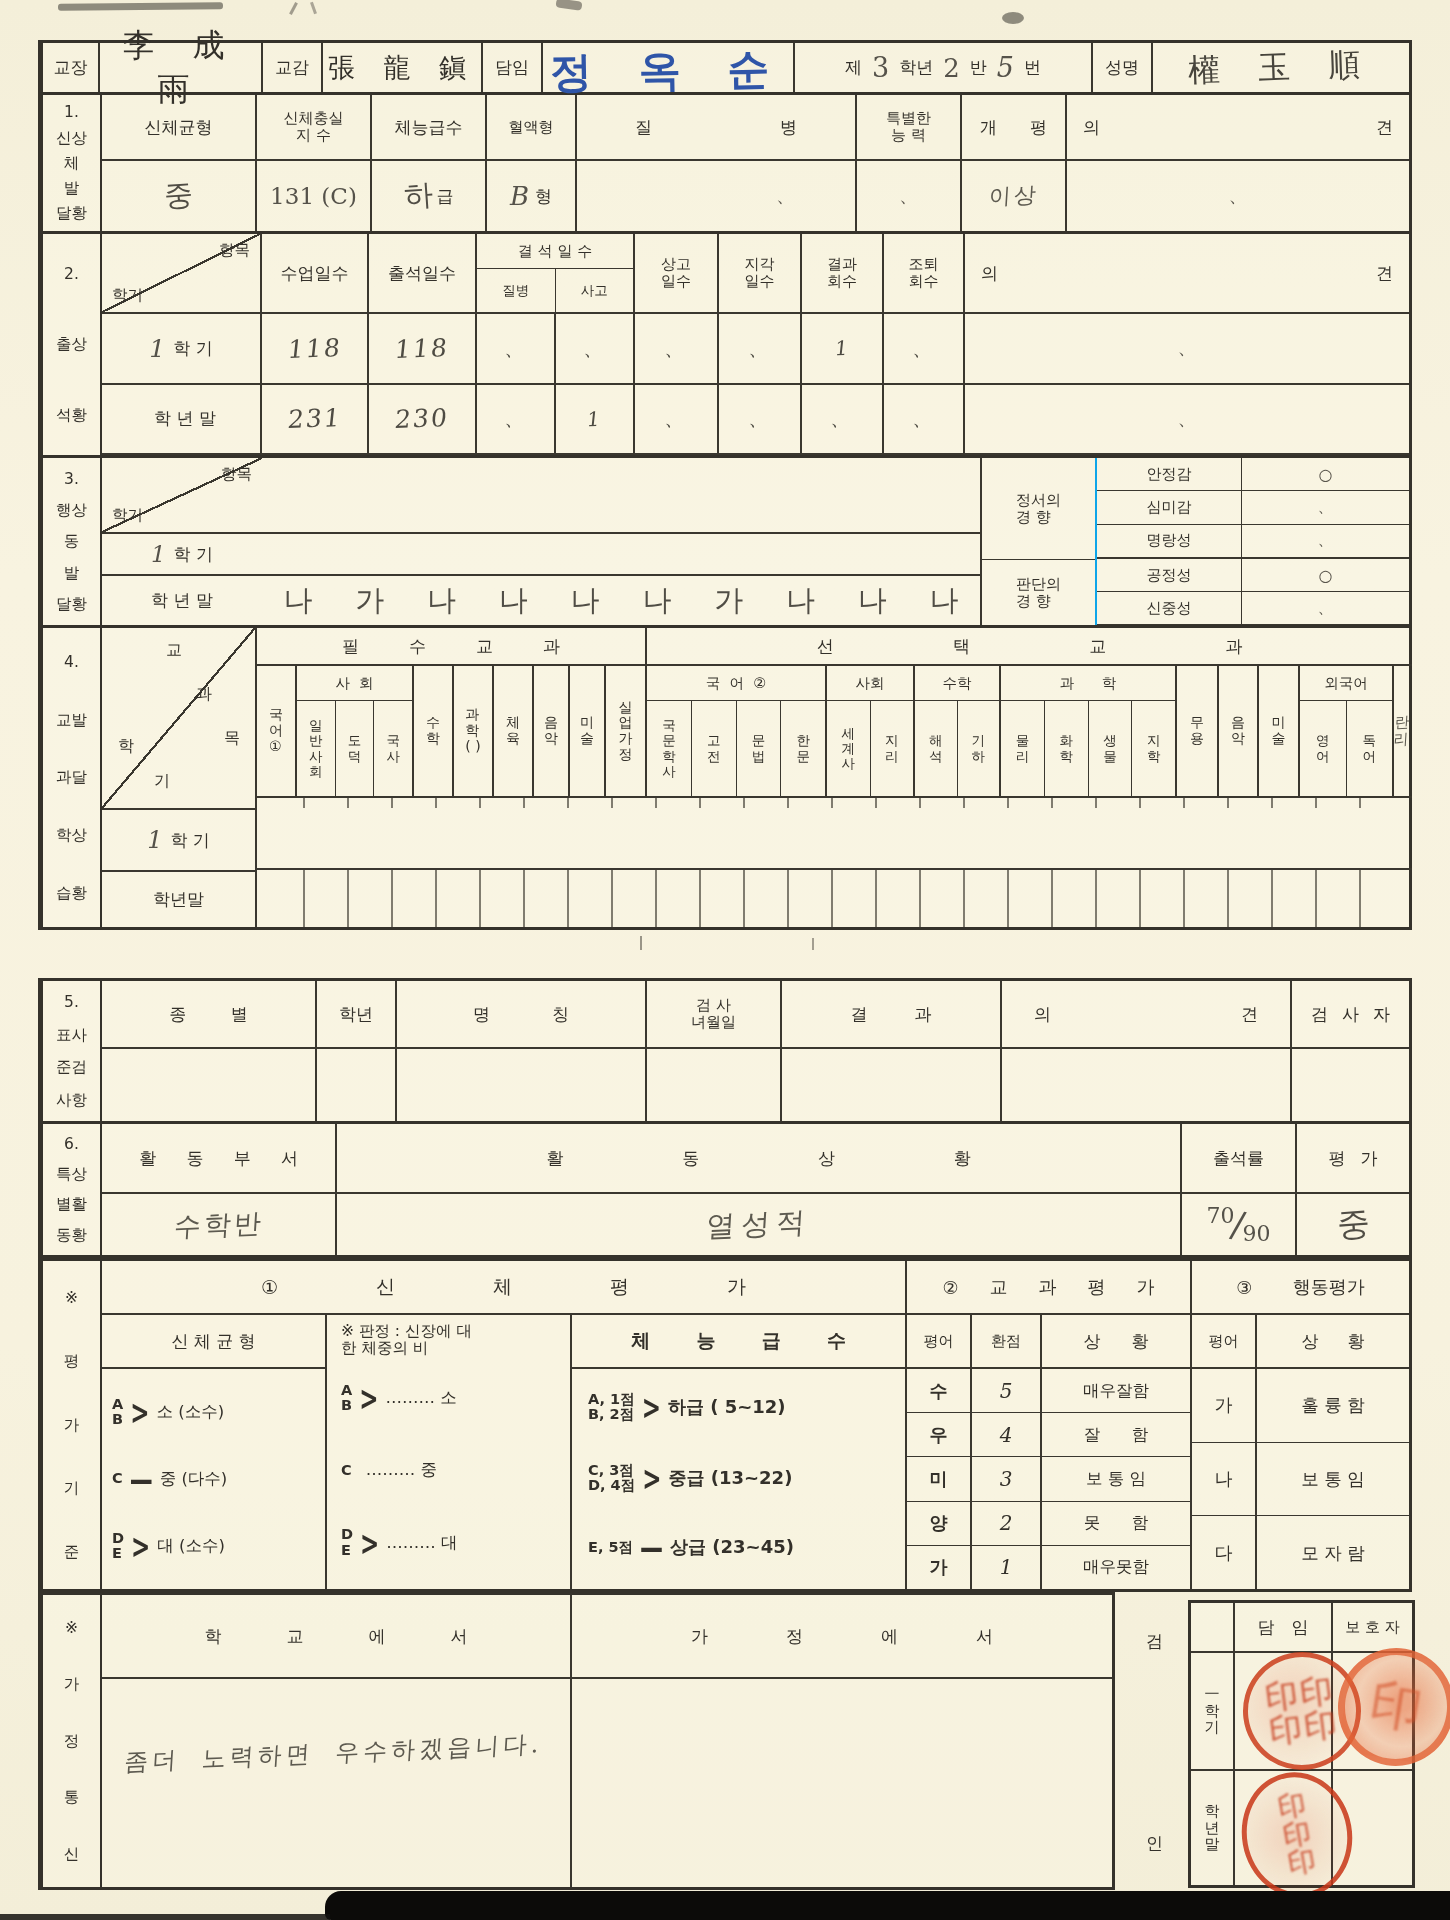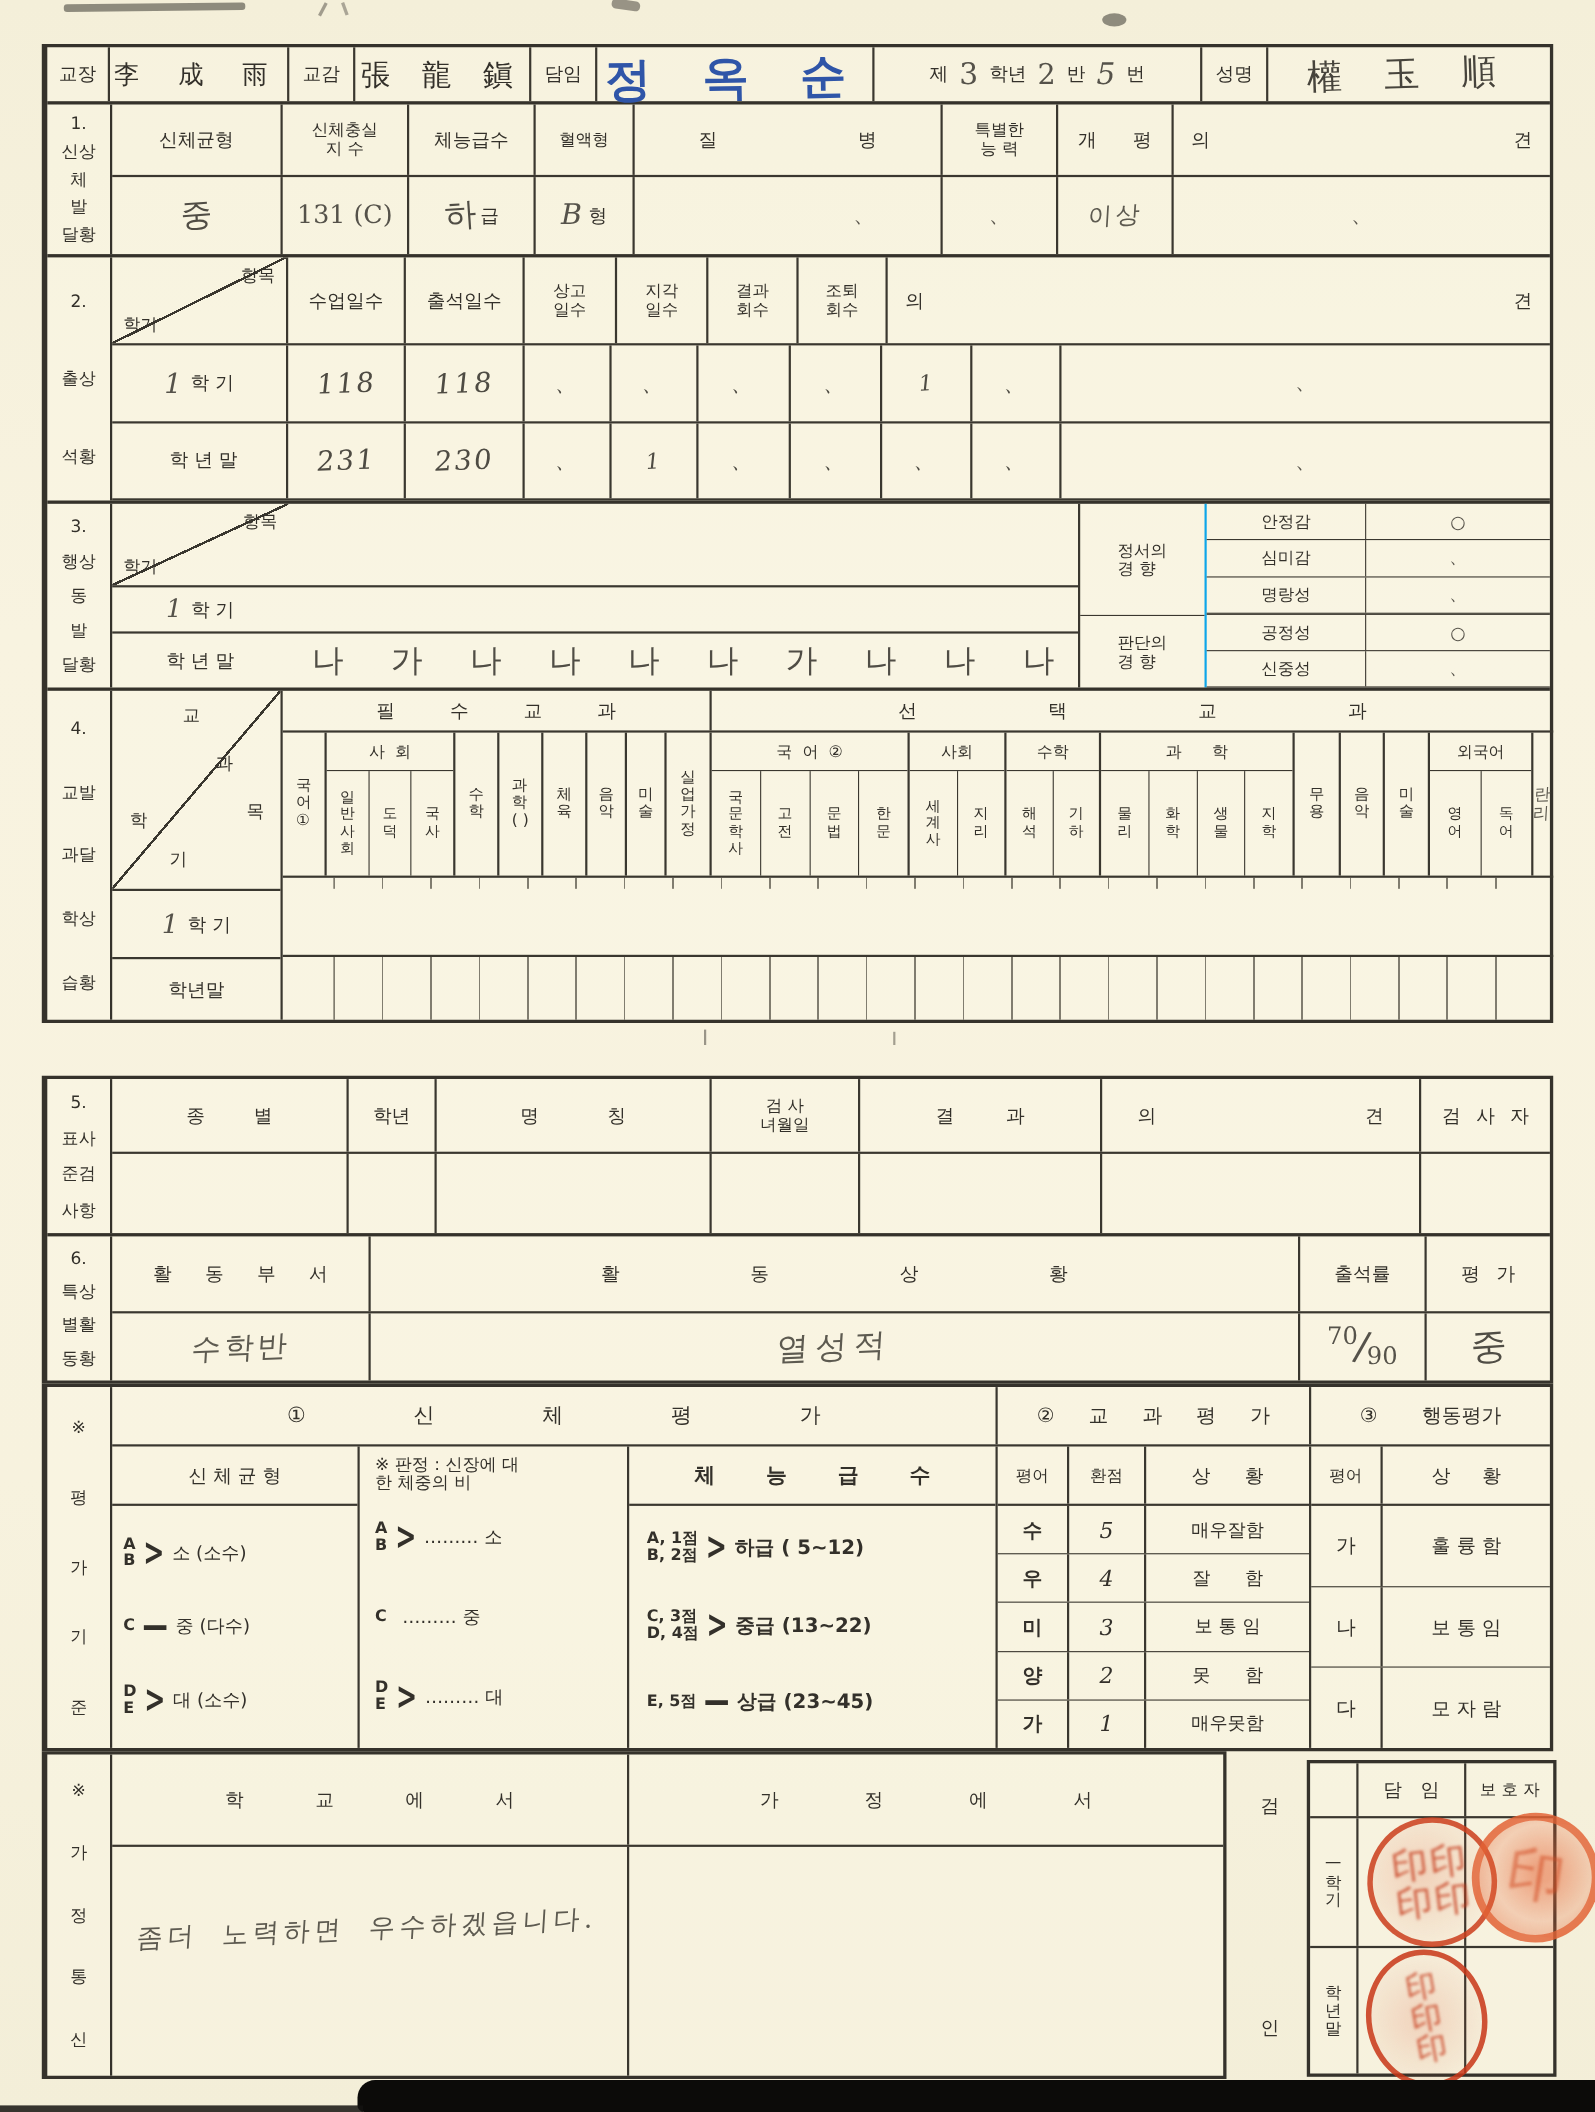--- a/index.html
+++ b/index.html
@@ -69,21 +69,21 @@
 <div class="smudge" style="left:58px;top:3px;width:165px;height:7px;opacity:.55;transform:rotate(-.6deg);border-radius:3px"></div>
 <div class="smudge" style="left:292px;top:2px;width:3px;height:13px;opacity:.45;transform:rotate(28deg)"></div>
 <div class="smudge" style="left:312px;top:2px;width:3px;height:12px;opacity:.4;transform:rotate(-20deg)"></div>
 <div class="smudge" style="left:556px;top:0;width:26px;height:9px;opacity:.5;border-radius:4px;transform:rotate(8deg)"></div>
 <div class="smudge" style="left:1002px;top:12px;width:22px;height:12px;opacity:.55;border-radius:50%"></div>
 
 <div class="tbl" style="left:38px;top:40px;width:1374px;height:890px;display:flex;flex-direction:column">
 
   <div class="row" style="height:52px;border-bottom:3px solid #35322b">
     <div class="c hsz" style="flex:0 0 57px">교장</div>
-    <div class="c" style="flex:0 0 163px;font-size:23px;letter-spacing:14px;font-family:'DejaVu Serif',serif">李 成 雨</div>
+    <div class="c" style="flex:0 0 163px;font-size:32px;letter-spacing:14px;font-family:'DejaVu Serif',serif">李 成 雨</div>
     <div class="c hsz" style="flex:0 0 60px">교감</div>
     <div class="c" style="flex:0 0 160px;font-size:27px;letter-spacing:10px;font-family:'DejaVu Serif',serif">張 龍 鎭</div>
     <div class="c hsz" style="flex:0 0 60px">담임</div>
     <div class="c" style="flex:0 0 252px;overflow:visible;z-index:3">
         <span class="blue-name">정 옥 순</span>
       </div>
     <div class="c" style="flex:0 0 298px;gap:10px">
       <span class="hsz">제</span>
       <span class="hw" style="font-size:27px">3</span>
       <span class="hsz">학년</span>
@@ -166,20 +166,27 @@
         <div>석황</div>
       </div>
     <div class="body">
       <div class="row bb" style="height:80px">
         <div class="c diag" style="flex:0 0 160px">
           <span class="dt">항목</span>
           <span class="db">학기</span>
         </div>
         <div class="c hsz" style="flex:0 0 107px">수업일수</div>
         <div class="c hsz" style="flex:0 0 108px">출석일수</div>
+        <div class="col" style="flex:0 0 158px;border-right:2px solid #3a372f">
+          <div class="gh" style="font-size:15px">결 석 일 수</div>
+          <div class="gsubs">
+            <div class="sc h15">질병</div>
+            <div class="sc h15">사고</div>
+          </div>
+        </div>
         <div class="c h15 pre" style="flex:0 0 84px">상고
 일수</div>
         <div class="c h15 pre" style="flex:0 0 83px">지각
 일수</div>
         <div class="c h15 pre" style="flex:0 0 82px">결과
 회수</div>
         <div class="c h15 pre" style="flex:0 0 81px">조퇴
 회수</div>
         <div class="c spread2 hsz" style="flex:1;padding:0 16px">
           <span>의</span>

